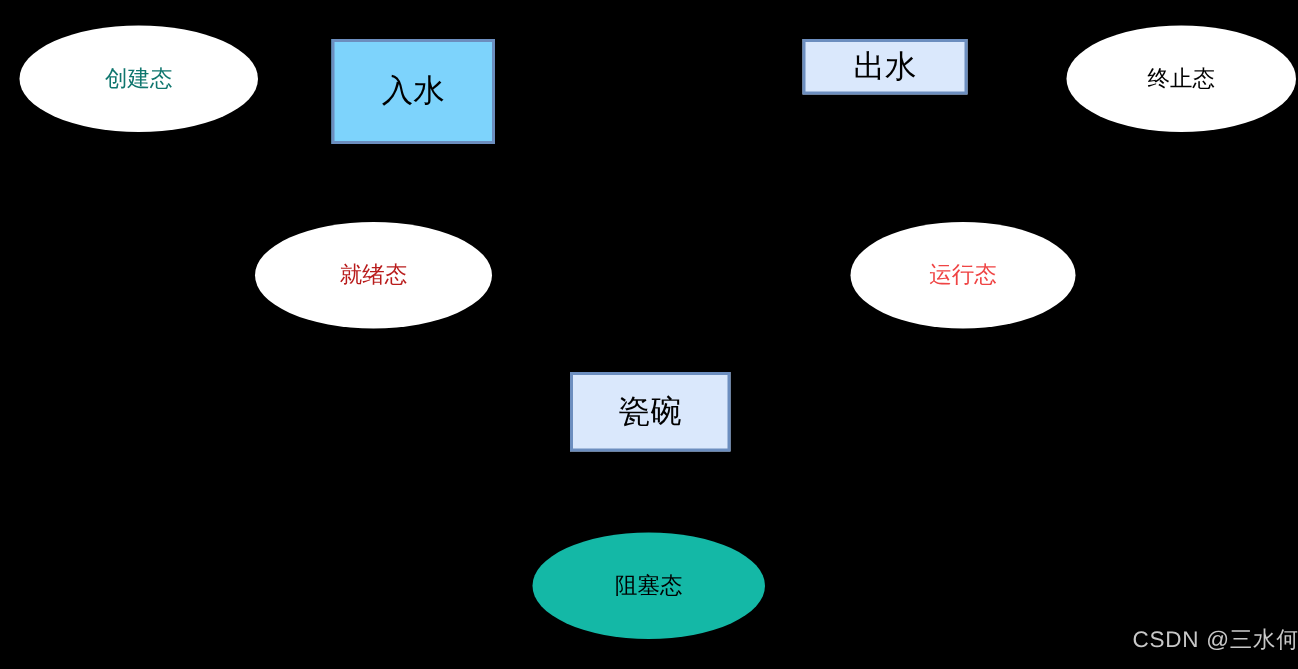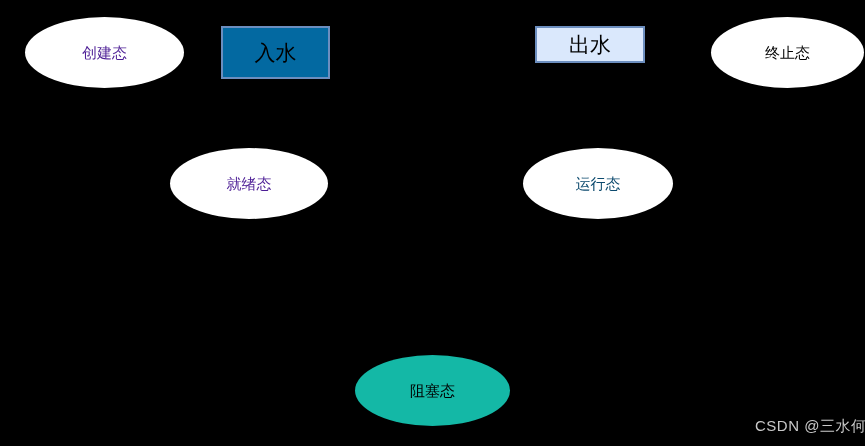--- a/index.html
+++ b/index.html
@@ -43,35 +43,38 @@
     color: #c8c8c8;
     font-size: 15px;
     letter-spacing: 0.5px;
     white-space: nowrap;
   }
 </style>
 </head>
 <body>
 
 <div id="canvas" style="background: rgb(0, 0, 0);">
-    <div class="node ellipse" style="left: 25px; top: 17px; width: 159px; height: 71px; background: rgb(255, 255, 255); color: #4c1d95;">
+    <div class="node ellipse" style="left: 13px; top: 17px; width: 159px; height: 71px; background: rgb(255, 255, 255); color: #0f766e;">
       <span>创建态</span>
     </div>
-    <div class="node rect" style="left: 221px; top: 26px; width: 109px; height: 53px; background: #0369a1; border-color: rgb(108, 142, 191);">
+    <div class="node rect" style="left: 221px; top: 26px; width: 109px; height: 70px; background: #7dd3fc; border-color: rgb(108, 142, 191);">
       <span>入水</span>
     </div>
     <div class="node rect" style="left: 535px; top: 26px; width: 110px; height: 37px; background: rgb(218, 232, 252); border-color: rgb(108, 142, 191);">
       <span>出水</span>
     </div>
     <div class="node ellipse" style="left: 711px; top: 17px; width: 153px; height: 71px; background: rgb(255, 255, 255); color: rgb(0, 0, 0);">
       <span>终止态</span>
     </div>
-    <div class="node ellipse" style="left: 170px; top: 148px; width: 158px; height: 71px; background: rgb(255, 255, 255); color: #4c1d95;">
+    <div class="node ellipse" style="left: 170px; top: 148px; width: 158px; height: 71px; background: rgb(255, 255, 255); color: #b91c1c;">
       <span>就绪态</span>
     </div>
-    <div class="node ellipse" style="left: 523px; top: 148px; width: 150px; height: 71px; background: rgb(255, 255, 255); color: #0c4a6e;">
+    <div class="node ellipse" style="left: 567px; top: 148px; width: 150px; height: 71px; background: rgb(255, 255, 255); color: #ef4444;">
       <span>运行态</span>
+    </div>
+    <div class="node rect" style="left: 380px; top: 248px; width: 107px; height: 53px; background: rgb(218, 232, 252); border-color: rgb(108, 142, 191);">
+      <span>瓷碗</span>
     </div>
     <div class="node ellipse" style="left: 355px; top: 355px; width: 155px; height: 71px; background: #14b8a6; color: rgb(0, 0, 0);">
       <span>阻塞态</span>
     </div>
     <div class="watermark" style="left: 755px; top: 417px; color: rgb(200, 200, 200);">CSDN @三水何海</div>
   </div>
 
 </body></html>

